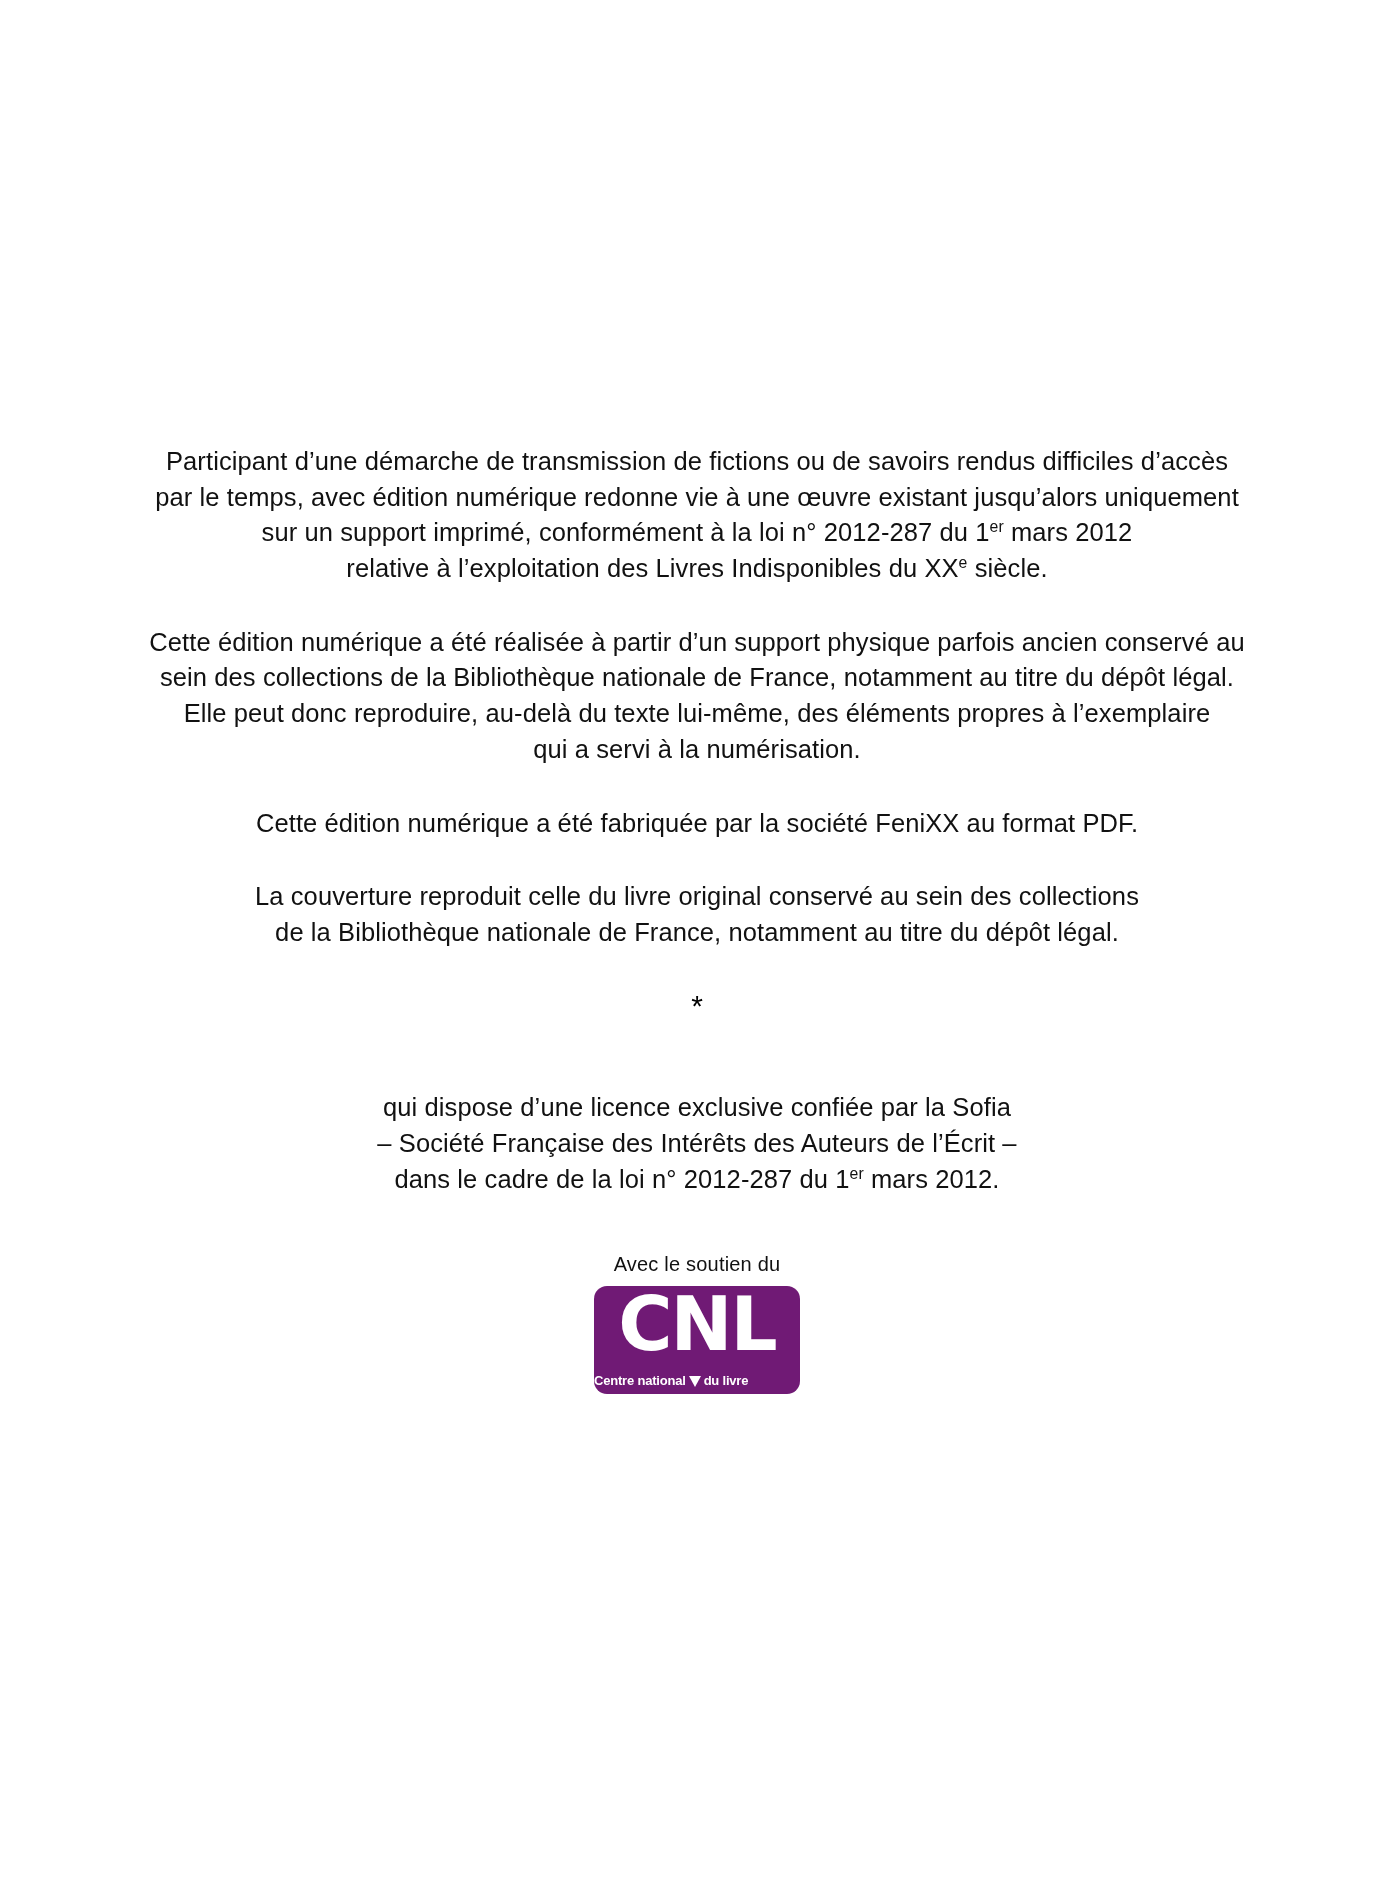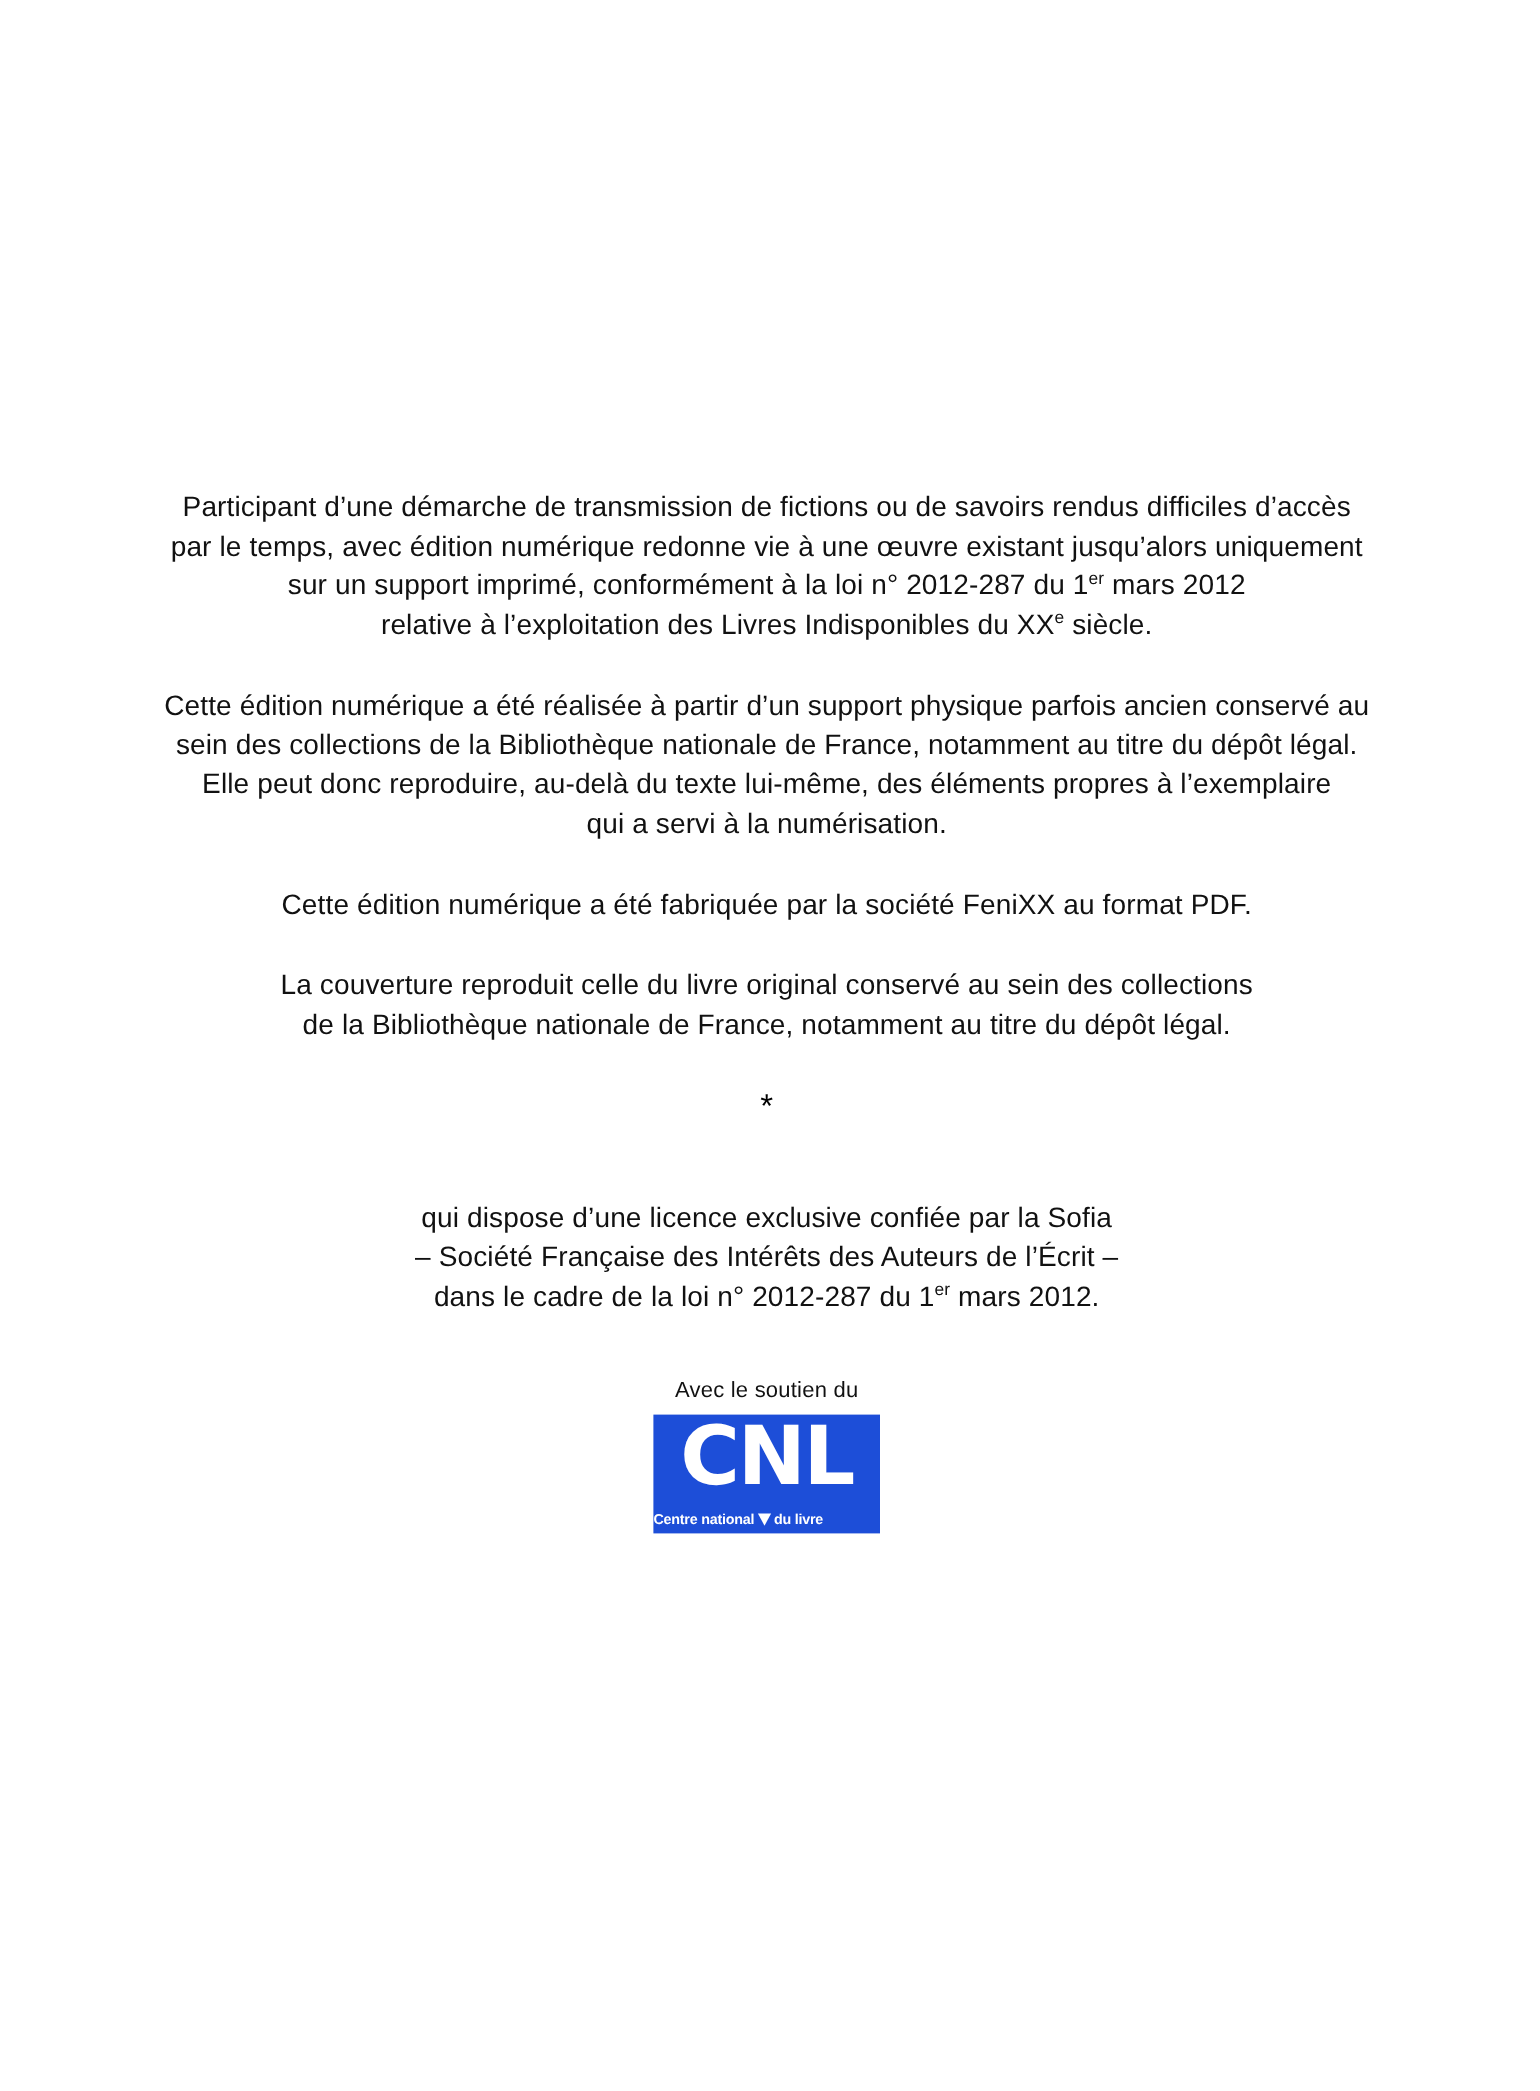--- a/index.html
+++ b/index.html
@@ -58,25 +58,26 @@
     text-align: center;
   }
   .logo-caption {
     font-size: 20px;
     letter-spacing: 0.2px;
     margin-bottom: 10px;
     color: #111;
   }
   .cnl-logo {
     display: inline-block;
-    background: #1d4ed8;
+    background: #701a75;
     width: 206px;
     height: 108px;
     position: relative;
     text-align: left;
+    border-radius: 13px;
   }
   .cnl-letters {
     position: absolute;
     left: 0;
     top: -2px;
     width: 206px;
     height: 78px;
     color: #ffffff;
     font-family: "DejaVu Sans", sans-serif;
     font-weight: bold;

